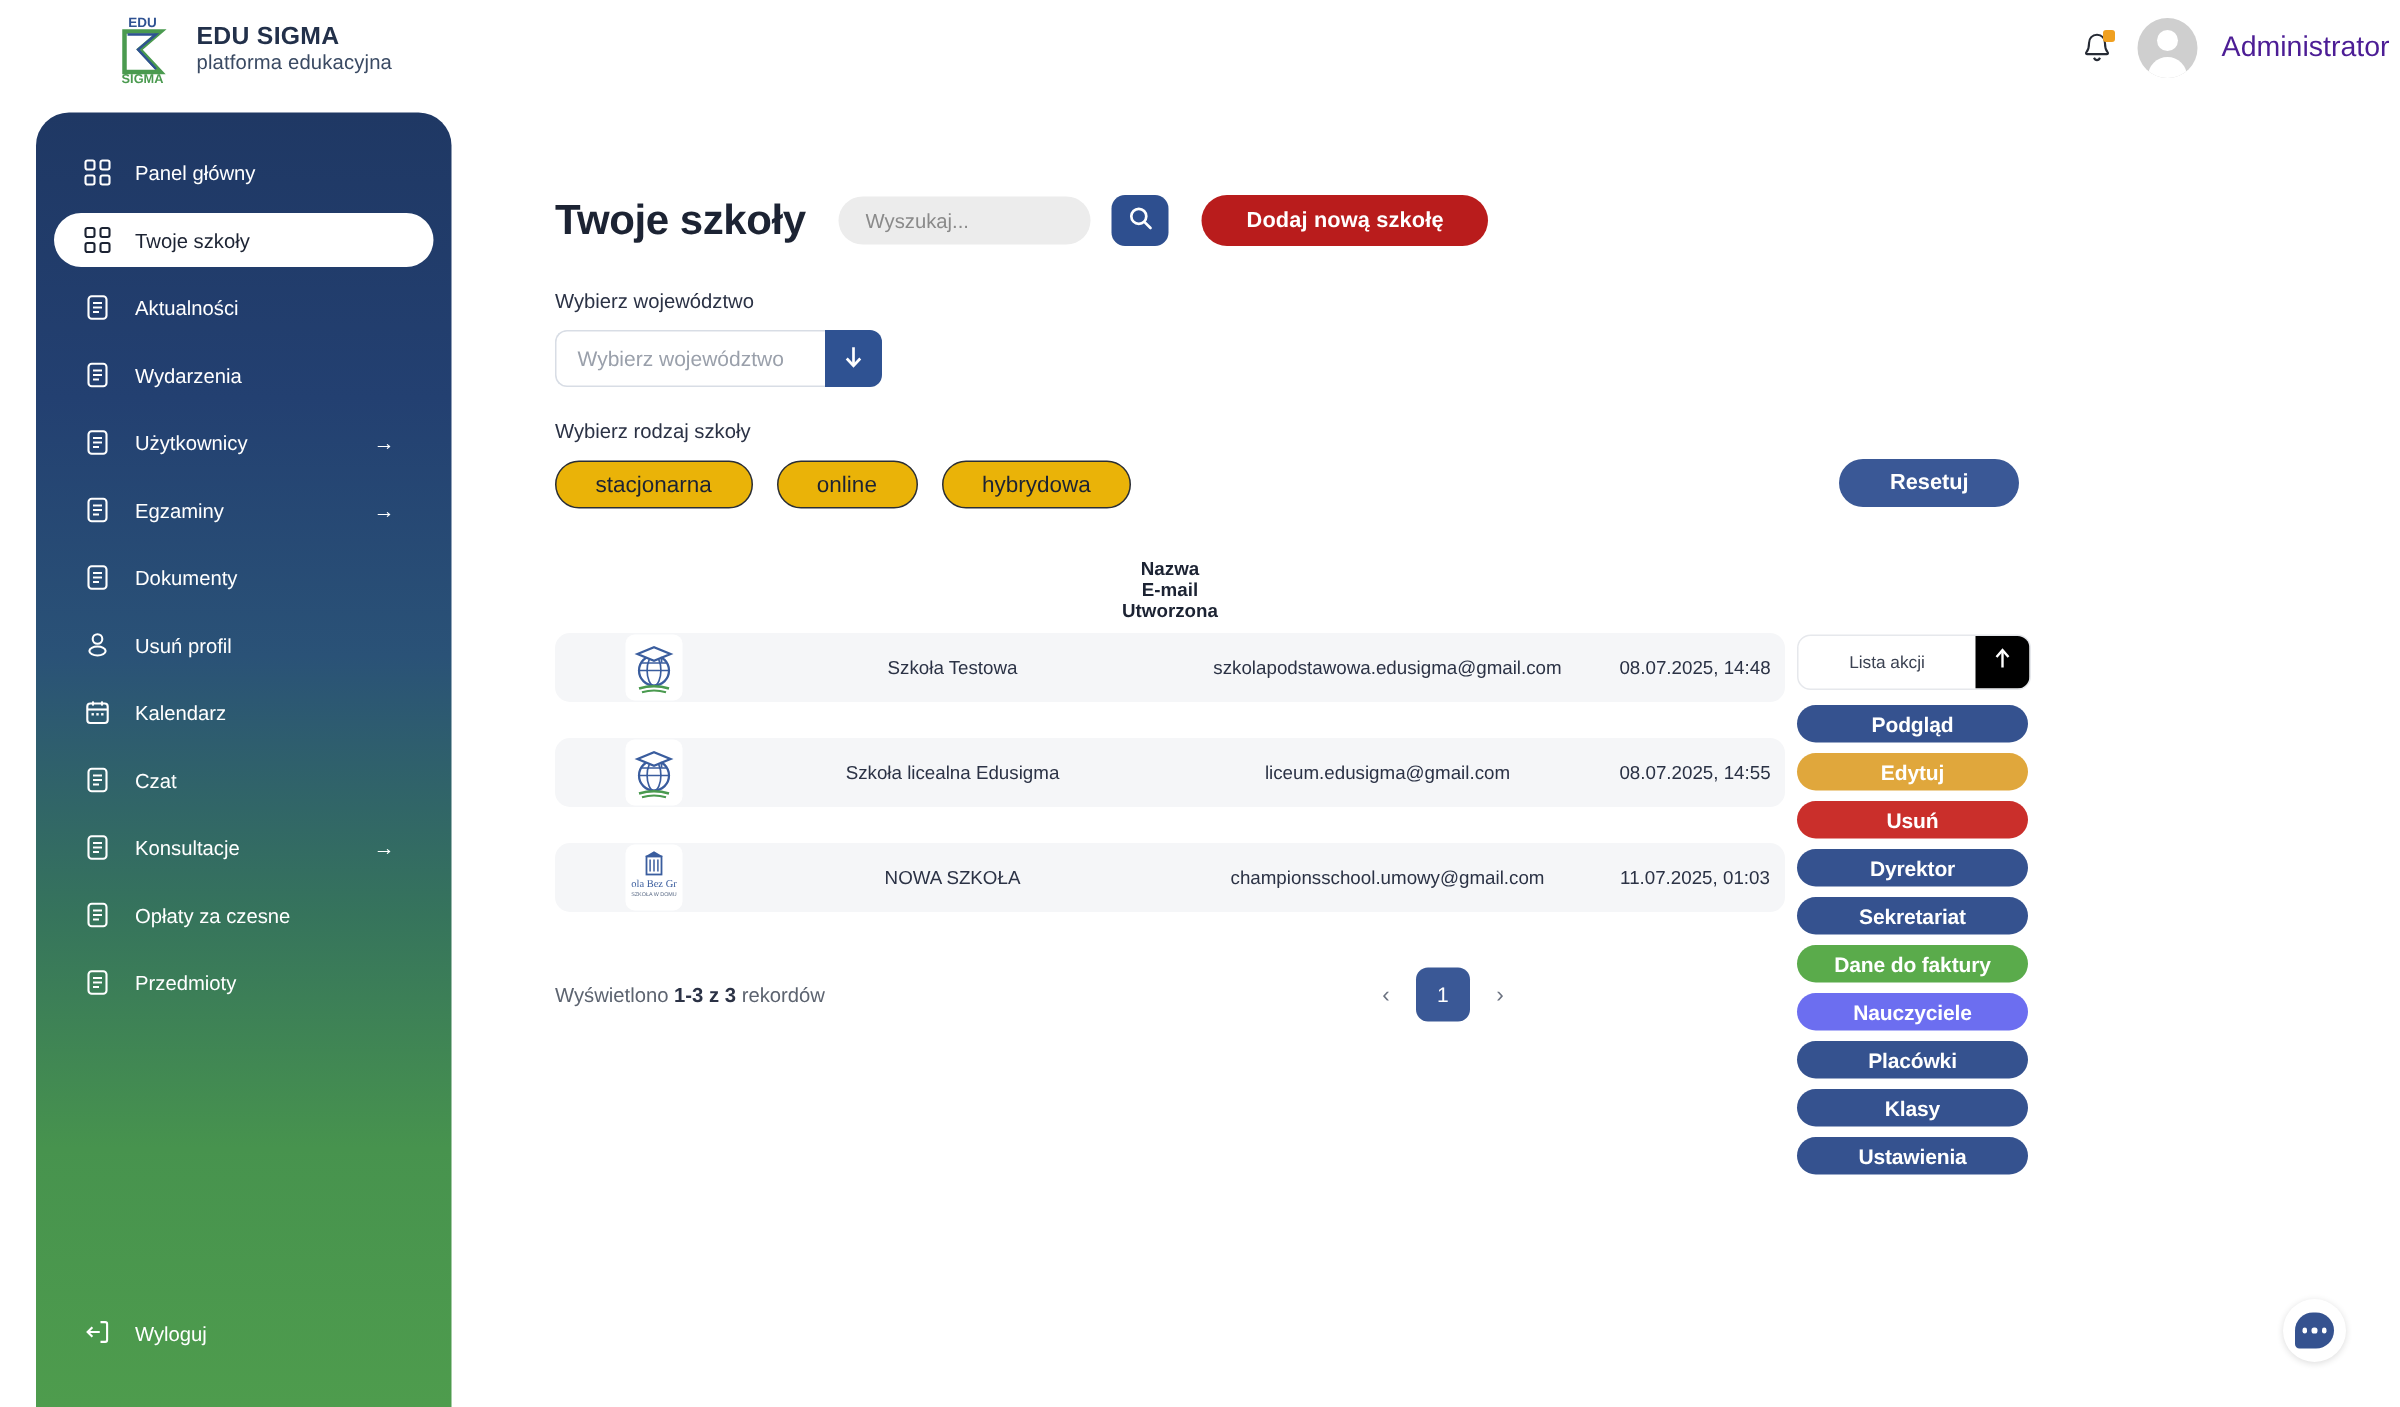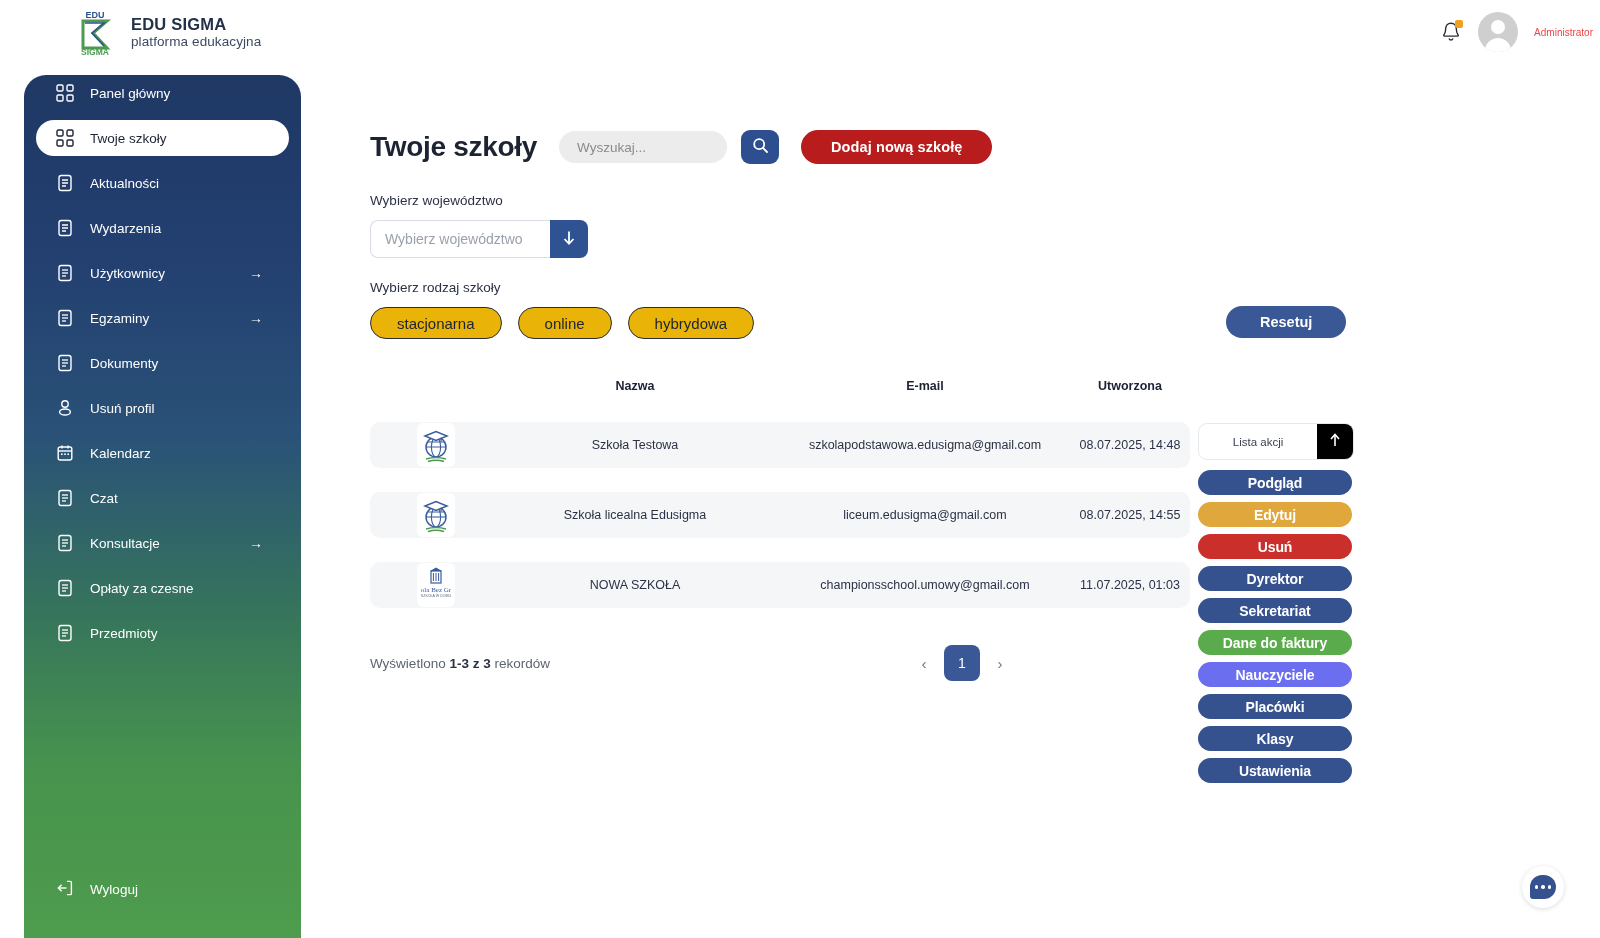--- a/index.html
+++ b/index.html
@@ -37,33 +37,33 @@
   .avatar::before {
     content: ""; position: absolute; top: 8px; left: 50%;
     transform: translateX(-50%); width: 14px; height: 14px;
     border-radius: 50%; background: #fff;
   }
   .avatar::after {
     content: ""; position: absolute; bottom: -8px; left: 50%;
     transform: translateX(-50%); width: 26px; height: 22px;
     border-radius: 13px 13px 0 0; background: #fff;
   }
-  .username { font-size: 10px; color: #ef4444; }
+  .username { font-size: 19px; color: #4c1d95; }
 
   
   .sidebar {
     position: absolute; left: 24px; top: 75px;
     width: 277px; height: 863px;
     border-radius: 22px 22px 0 0;
     background: linear-gradient(180deg,
        #1f3864 0%, #234071 22%, #2a5277 42%,
        #36745c 62%, #47934e 80%, #4e9c4d 100%);
     overflow: hidden;
   }
-  .nav { }
+  .nav { padding-top: 22px; }
   .nav-item {
     height: 36px; margin: 0 12px 9px 12px;
     display: flex; align-items: center; gap: 16px;
     padding: 0 20px; border-radius: 18px;
     color: #ffffff; font-size: 13.5px;
     position: relative; cursor: pointer;
   }
   .nav-item.active { background: #ffffff; color: #1c2333; }
   .nav-item .ico { width: 18px; height: 18px; flex: 0 0 18px; display: block; }
   .nav-arrow { position: absolute; right: 26px; font-size: 14px; line-height: 1; }
@@ -120,21 +120,21 @@
   }
   .reset-btn {
     position: absolute; top: 306px; left: 856px;
     height: 32px; padding: 0 34px; border: none; border-radius: 16px;
     background: #3a5896; color: #fff; font-size: 14.5px; font-weight: bold;
     font-family: inherit; cursor: pointer;
   }
 
   
   .table { position: absolute; top: 372px; left: 0; width: 820px; }
-  .thead { display: flex; height: 28px; align-items: center; font-size: 12.5px; font-weight: bold; color: #1c2333; }
+  .thead { display: flex; height: 28px; align-items: center; font-size: 12.5px; font-weight: bold; color: #1c2333; flex-direction: column; }
   .c-logo { width: 120px; }
   .c-name { width: 290px; text-align: center; }
   .c-mail { width: 290px; text-align: center; }
   .c-date { width: 120px; text-align: center; }
   .trow {
     display: flex; align-items: center; height: 46px;
     background: #f5f6f8; border-radius: 10px; margin-bottom: 24px;
     font-size: 12.5px; color: #2b3245;
   }
   .row-logo { width: 120px; display: flex; align-items: center; justify-content: center; }

